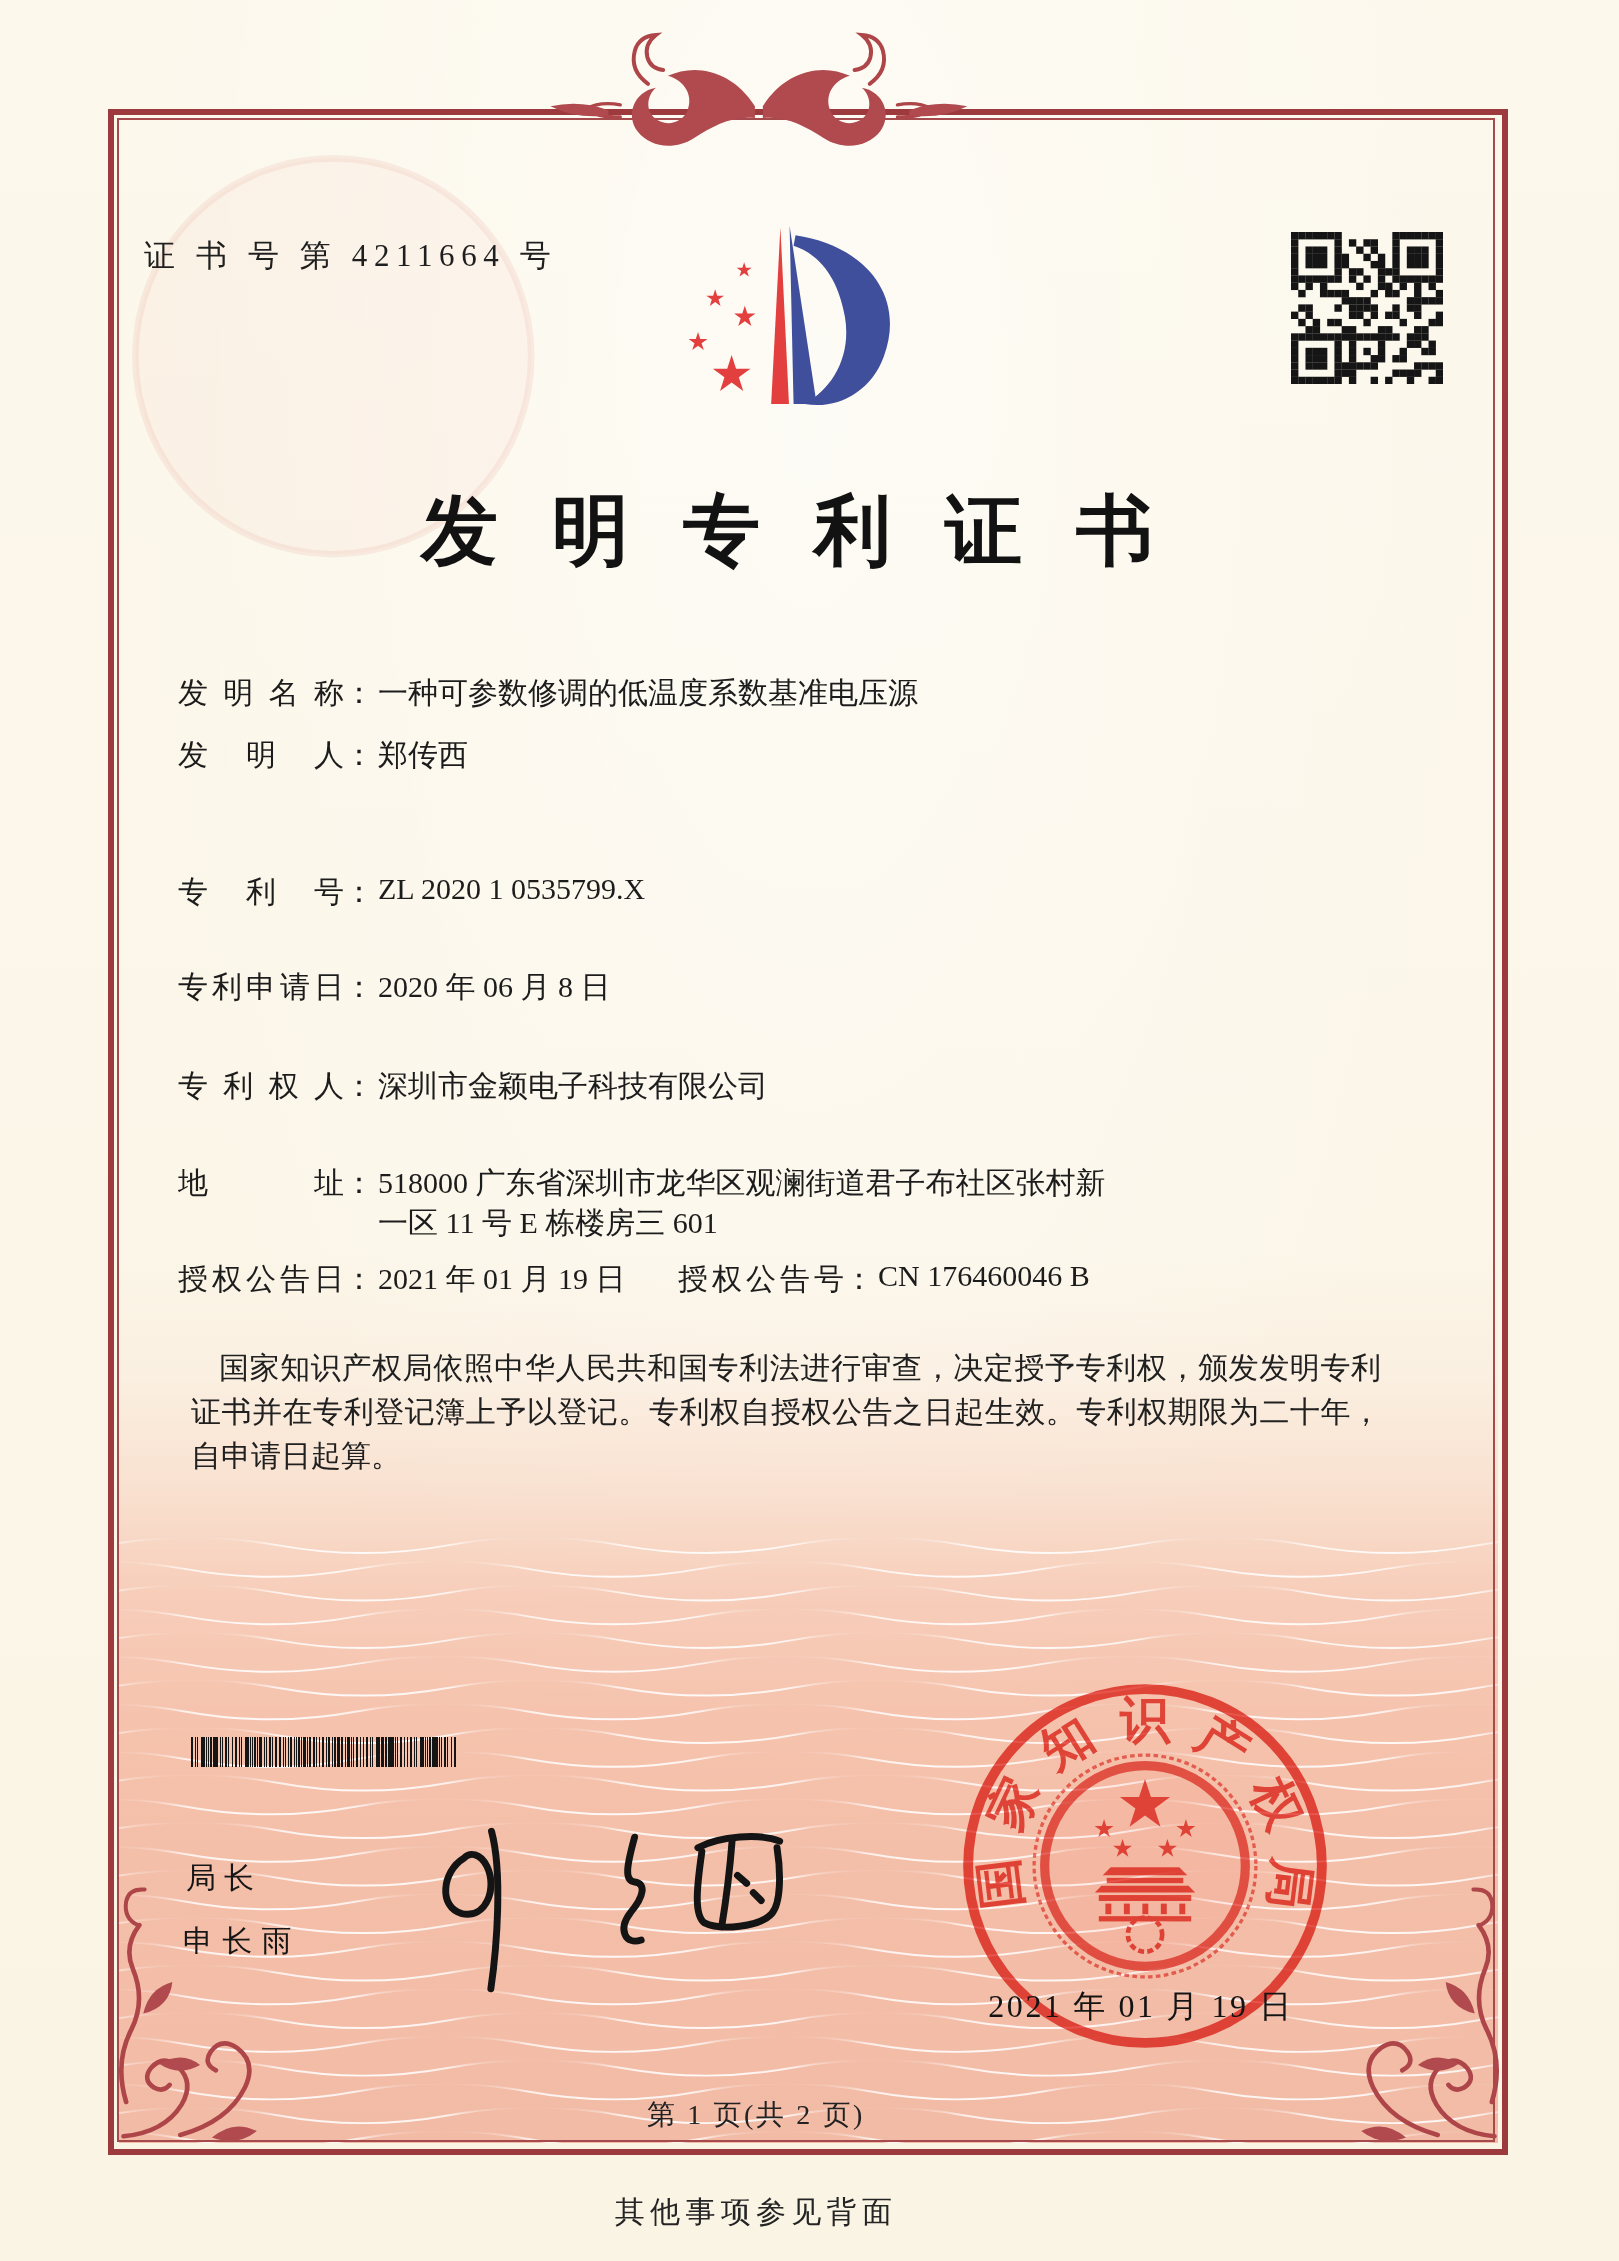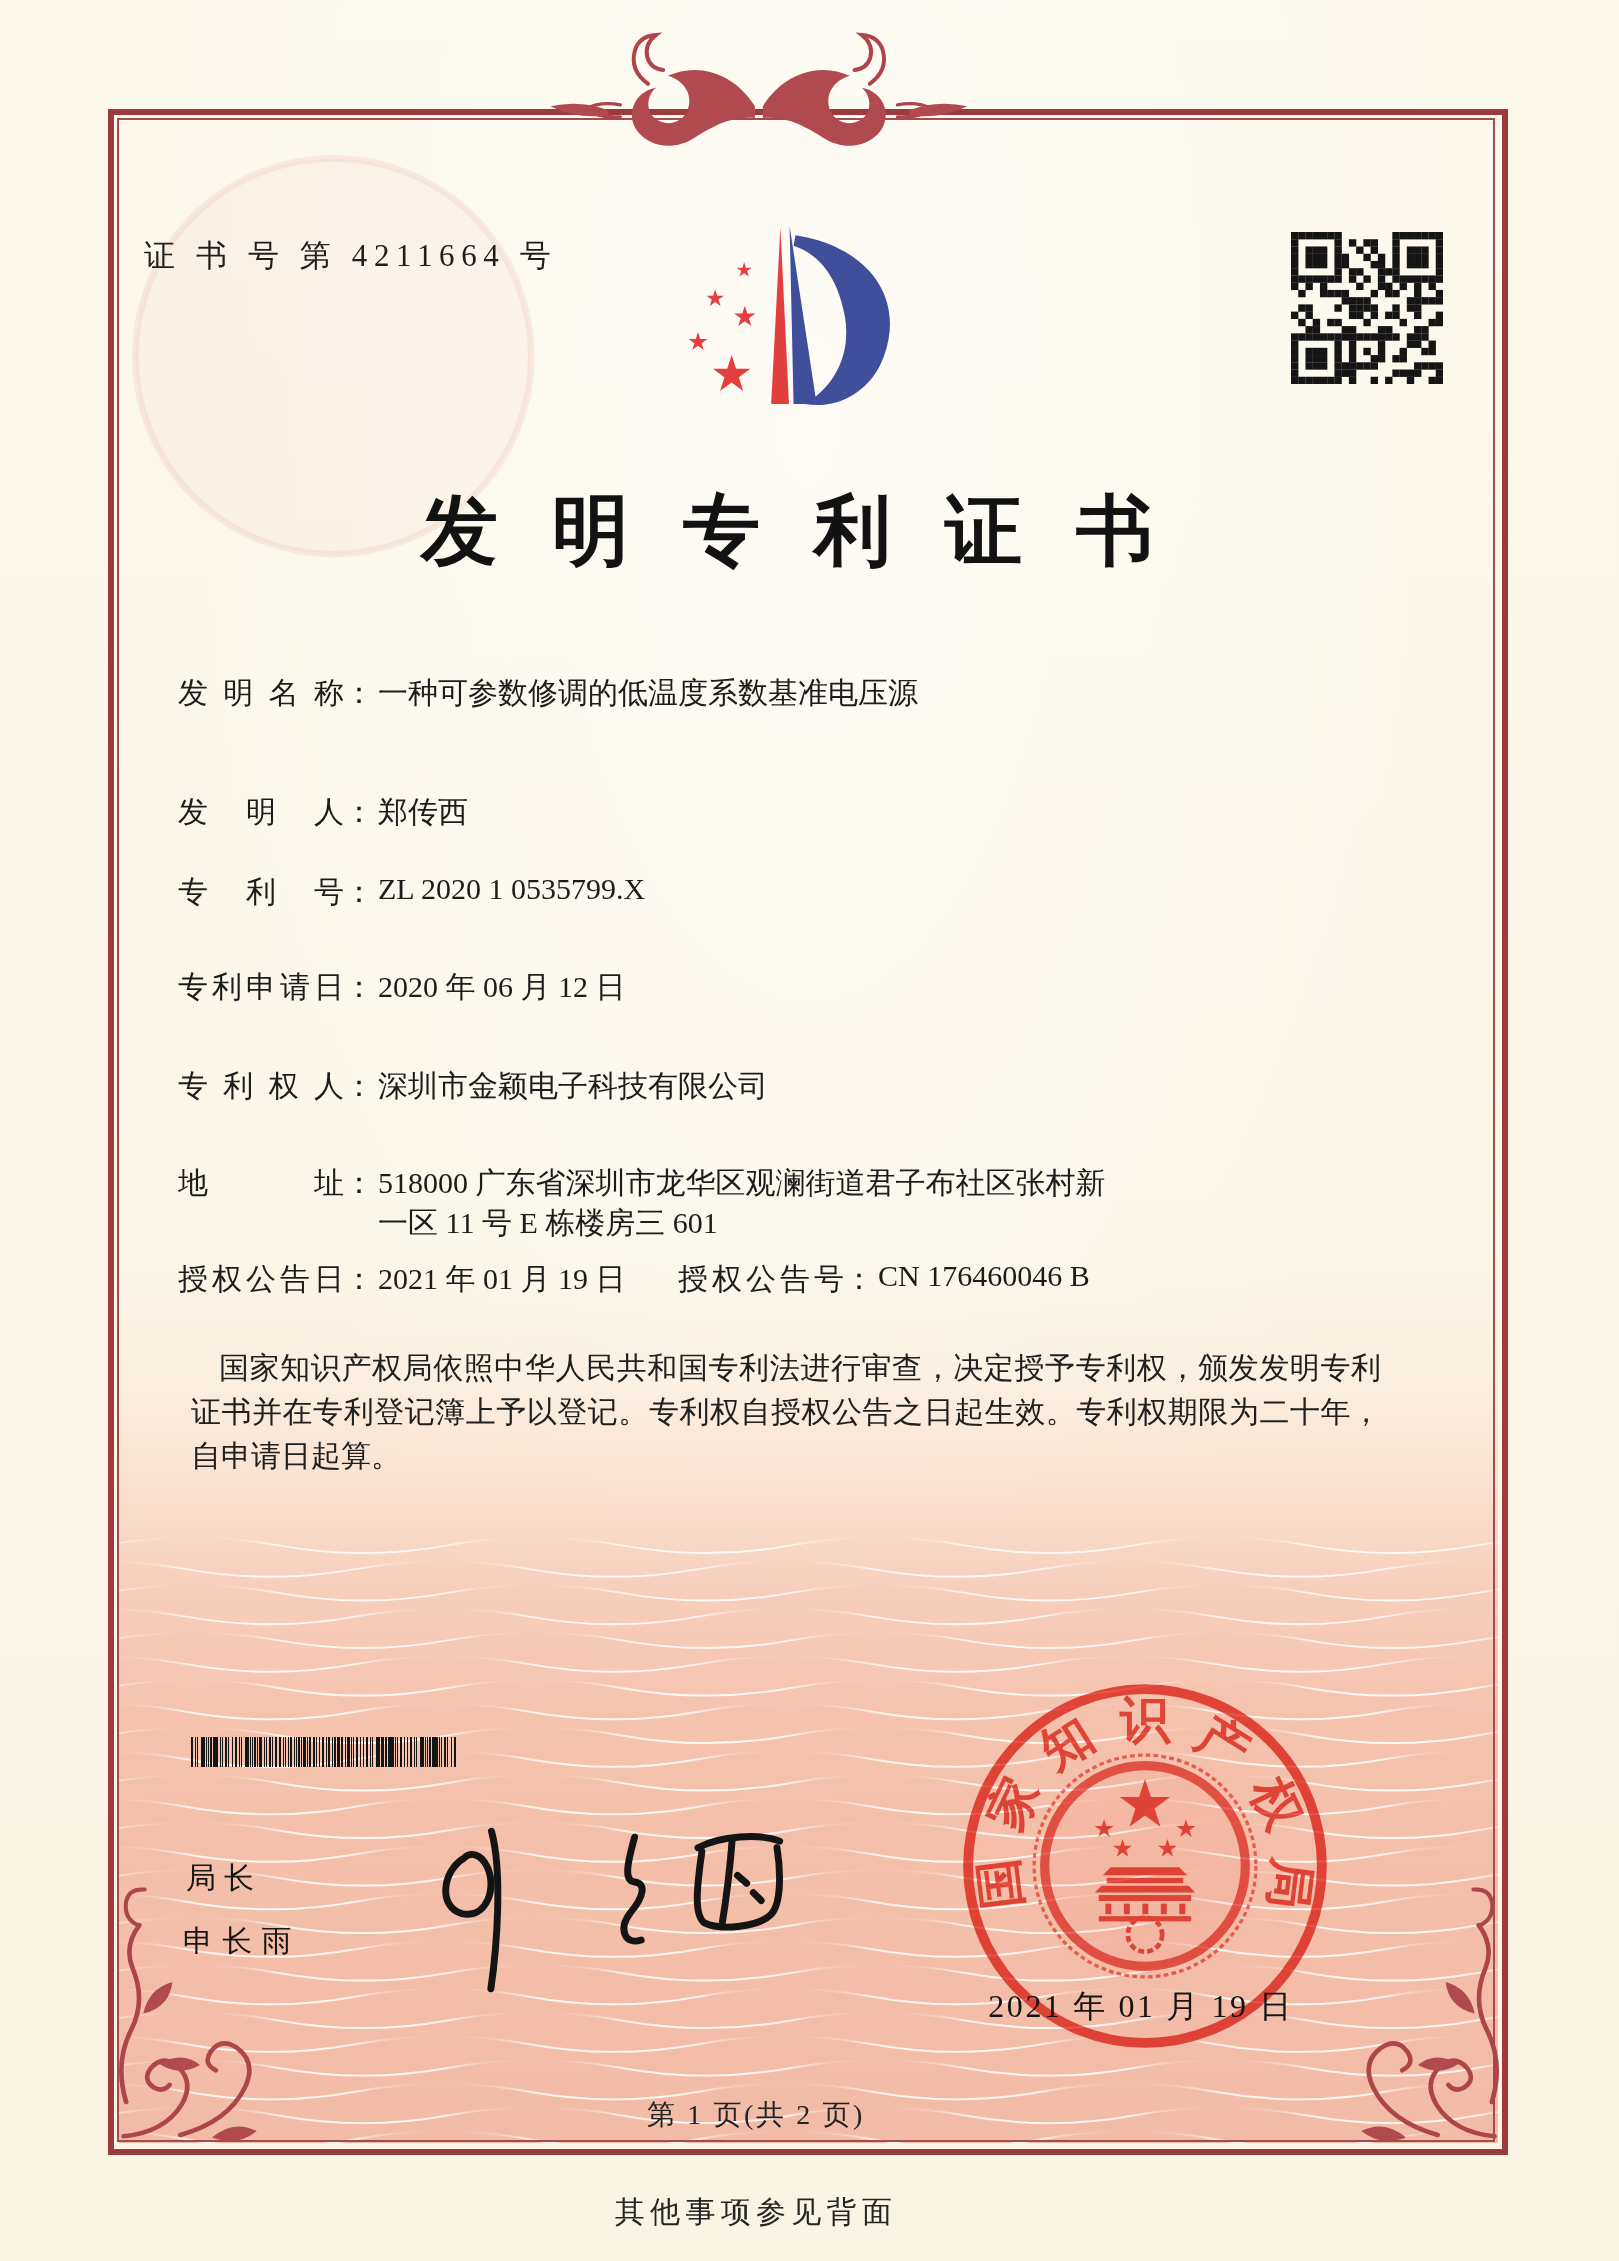--- a/index.html
+++ b/index.html
@@ -411,28 +411,28 @@
       <rect x="16" y="20" width="1.02" height="1.02" fill="#151515"></rect>
       <rect x="19" y="20" width="1.02" height="1.02" fill="#151515"></rect>
       <rect x="20" y="20" width="1.02" height="1.02" fill="#151515"></rect>
     </svg>
 
   <div class="abs title">发明专利证书</div>
 
   <div class="abs frow" style="top:673px">
     <span class="f-label">发明名称</span><span class="f-colon">：</span><span class="f-value">一种可参数修调的低温度系数基准电压源</span>
   </div>
-  <div class="abs frow" style="top:792px">
+  <div class="abs frow" style="top:735px">
     <span class="f-label">发明人</span><span class="f-colon">：</span><span class="f-value">郑传西</span>
   </div>
   <div class="abs frow" style="top:872px">
     <span class="f-label">专利号</span><span class="f-colon">：</span><span class="f-value">ZL 2020 1 0535799.X</span>
   </div>
   <div class="abs frow" style="top:967px">
-    <span class="f-label">专利申请日</span><span class="f-colon">：</span><span class="f-value">2020 年 06 月 12 日</span>
+    <span class="f-label">专利申请日</span><span class="f-colon">：</span><span class="f-value">2020 年 06 月 8 日</span>
   </div>
   <div class="abs frow" style="top:1066px">
     <span class="f-label">专利权人</span><span class="f-colon">：</span><span class="f-value">深圳市金颖电子科技有限公司</span>
   </div>
   <div class="abs frow" style="top:1163px">
     <span class="f-label">地址</span><span class="f-colon">：</span><span class="addr-lines"><span>518000 广东省深圳市龙华区观澜街道君子布社区张村新</span><br><span>一区 11 号 E 栋楼房三 601</span></span>
   </div>
   <div class="abs frow" style="top:1259px">
     <span class="f-label">授权公告日</span><span class="f-colon">：</span><span class="f-value">2021 年 01 月 19 日</span>
   </div>

